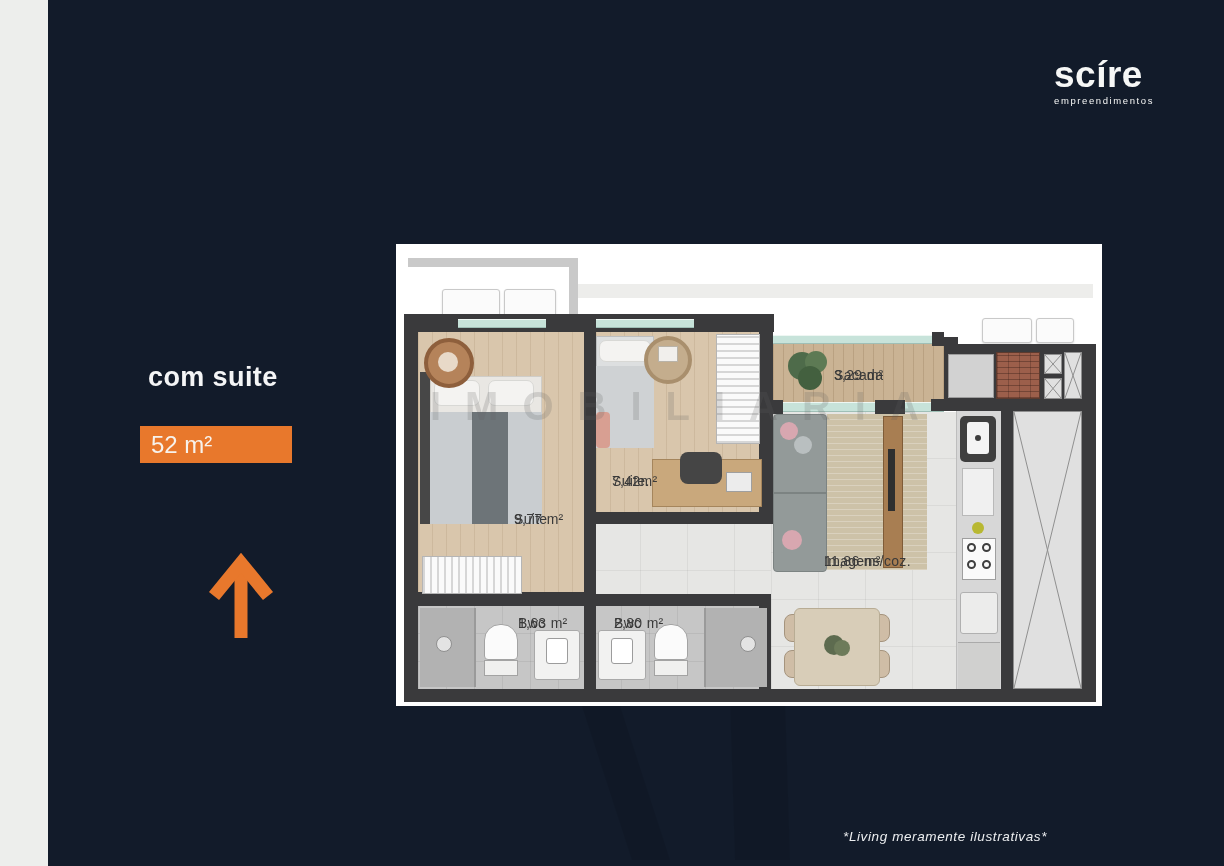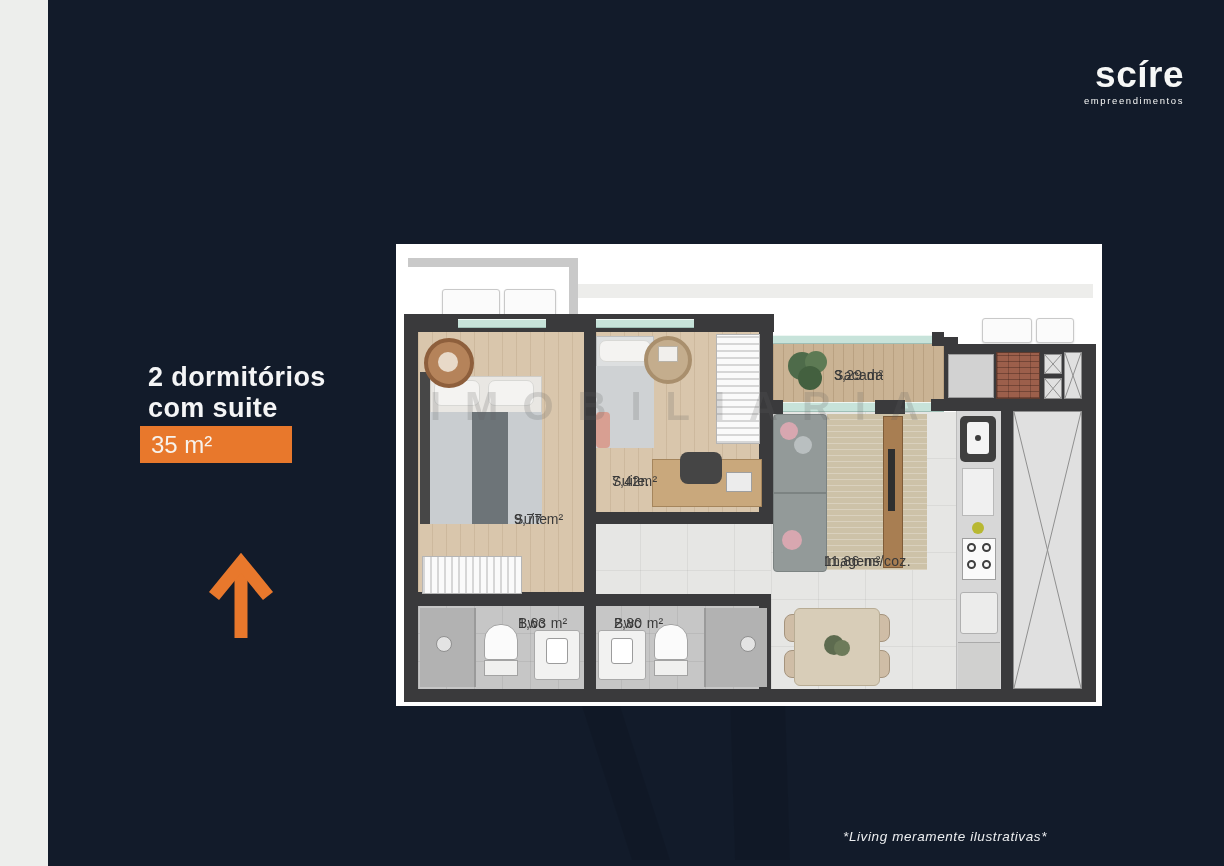--- a/index.html
+++ b/index.html
@@ -3,21 +3,21 @@
 <meta charset="utf-8">
 <style>
   * { margin:0; padding:0; box-sizing:border-box; }
   html,body { width:1224px; height:866px; overflow:hidden; }
   body { font-family:"Liberation Sans", sans-serif; }
   .canvas { position:relative; width:1224px; height:866px; background:var(--navy,#121b2a); }
 
   .left-strip { position:absolute; left:0; top:0; width:48px; height:866px; background:var(--strip,#edeeec); }
 
   
-  .logo { position:absolute; right:40px; top:56px; width:130px; text-align:right; color:#f6f7f6; }
+  .logo { position:absolute; right:40px; top:56px; width:130px; text-align:left; color:#f6f7f6; }
   .logo .brand { font-size:37px; font-weight:bold; letter-spacing:0.5px; line-height:38px; }
   .logo .tagline { font-size:9.5px; letter-spacing:1.6px; margin-top:1px; }
 
   
   .headline { position:absolute; left:148px; top:362px; color:#f4f5f6; font-weight:bold; font-size:27px; line-height:31px; letter-spacing:0.4px; }
   .badge { position:absolute; left:140px; top:426px; width:152px; height:37px; background:var(--accent,#e8782c); color:#f7f2ec; font-size:24px; line-height:37px; padding-left:11px; font-weight:normal; }
 
   .arrow-up { position:absolute; left:206px; top:550px; }
 
   .footer { position:absolute; right:177px; top:829px; color:#eceef0; font-size:13.5px; font-style:italic; letter-spacing:0.6px; }
@@ -50,24 +50,23 @@
 <div class="canvas">
 
   <div class="left-strip"></div>
 
   <div class="logo">
     <div class="brand">scíre</div>
     <div class="tagline">empreendimentos</div>
   </div>
 
   <div class="headline">
-    <div>2 dormitórios</div>
     <div>com suite</div>
   </div>
-  <div class="badge">35 m²</div>
+  <div class="badge">52 m²</div>
 
   <svg class="arrow-up" width="70" height="92" viewBox="0 0 70 92">
     <line x1="35" y1="88" x2="35" y2="16" stroke="#e8782c" stroke-width="13"></line>
     <polyline points="8,46 35,13 62,46" fill="none" stroke="#e8782c" stroke-width="13" stroke-linejoin="miter"></polyline>
   </svg>
 
   <svg class="big-wm" width="270" height="160" viewBox="0 0 270 160">
     <polygon points="40,0 78,0 130,160 92,160" fill="rgba(0,0,0,0.16)"></polygon>
     <polygon points="190,0 245,0 250,160 195,160" fill="rgba(0,0,0,0.14)"></polygon>
   </svg>

